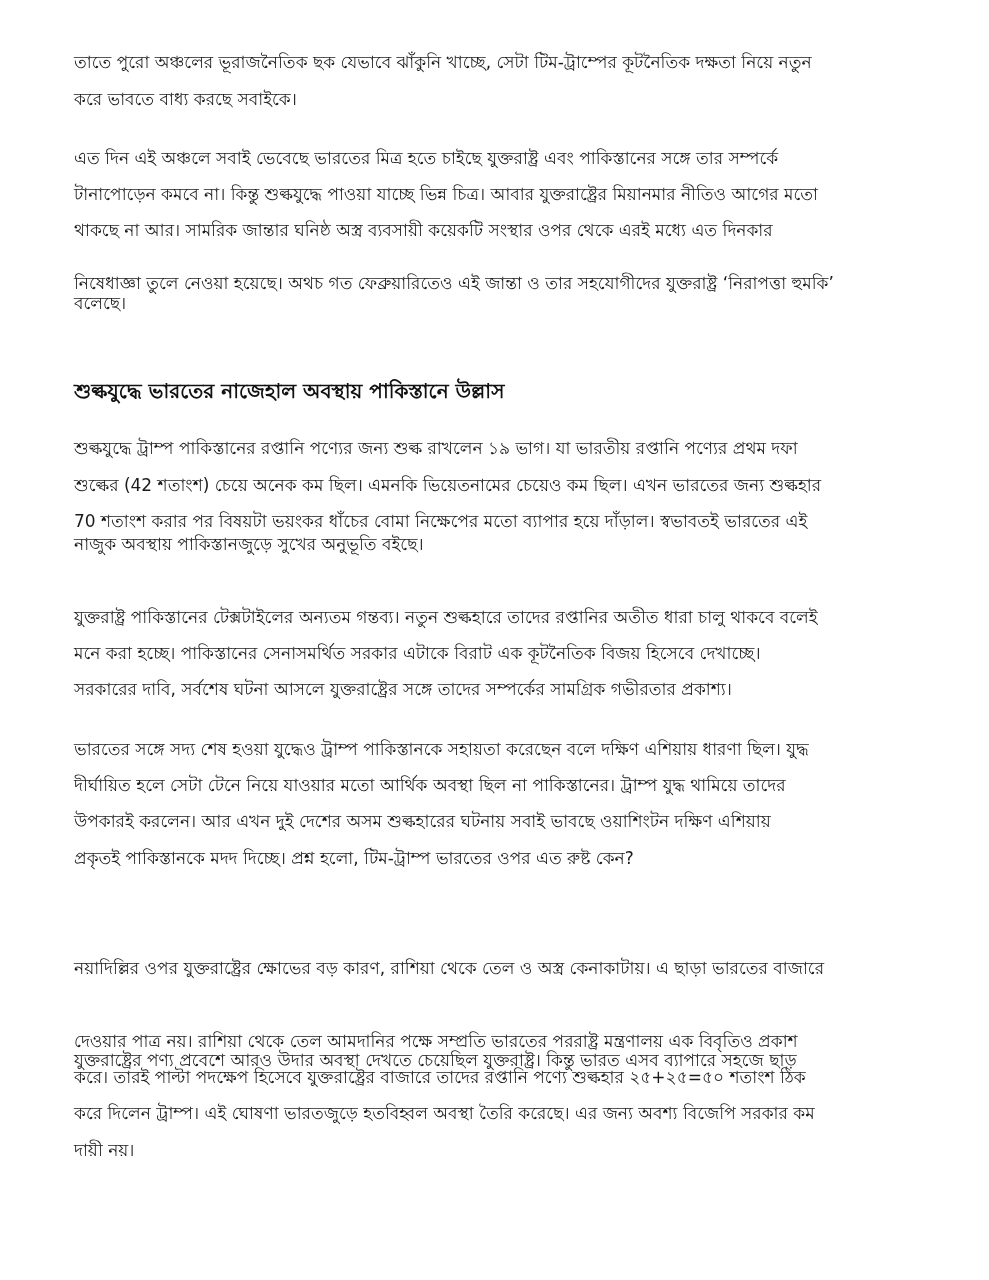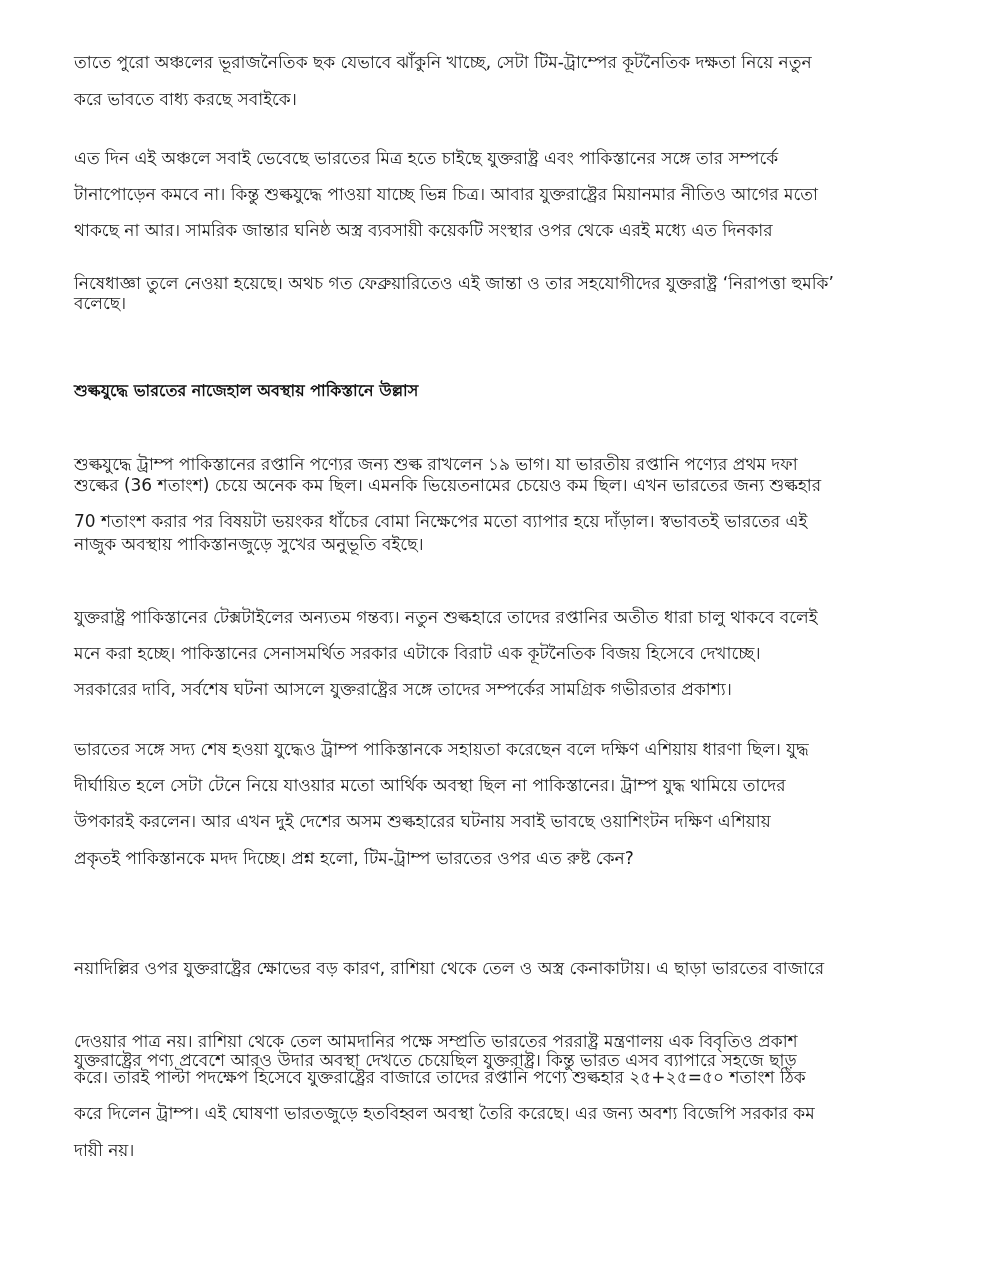--- a/index.html
+++ b/index.html
@@ -6,21 +6,21 @@
     body { width: 989px; height: 1280px; position: relative; overflow: hidden; }
     .page { position: absolute; left: 0; top: 0; width: 989px; height: 1280px; background: #ffffff; padding-left: 40px; }
     .line {
       position: absolute; left: 74px; white-space: nowrap;
       font-family: "DejaVu Sans", "Liberation Sans", sans-serif;
       font-size: 17px; color: #1a1a1a; line-height: 24px;
     }
     .heading {
       position: absolute; left: 74px; white-space: nowrap;
       font-family: "DejaVu Sans", "Liberation Sans", sans-serif;
-      font-size: 16px; font-weight: bold; color: #111111; line-height: 30px;
+      font-size: 20px; font-weight: bold; color: #111111; line-height: 30px;
     }
   </style>
 </head>
 <body>
 
 <div class="page">
 
   <div>
     <div class="line" style="top:50px">তাতে পুরো অঞ্চলের ভূরাজনৈতিক ছক যেভাবে ঝাঁকুনি খাচ্ছে, সেটা টিম-ট্রাম্পের কূটনৈতিক দক্ষতা নিয়ে নতুন</div>
     <div class="line" style="top:87px">করে ভাবতে বাধ্য করছে সবাইকে।</div>
@@ -30,22 +30,22 @@
     <div class="line" style="top:146px">এত দিন এই অঞ্চলে সবাই ভেবেছে ভারতের মিত্র হতে চাইছে যুক্তরাষ্ট্র এবং পাকিস্তানের সঙ্গে তার সম্পর্কে</div>
     <div class="line" style="top:182px">টানাপোড়েন কমবে না। কিন্তু শুল্কযুদ্ধে পাওয়া যাচ্ছে ভিন্ন চিত্র। আবার যুক্তরাষ্ট্রের মিয়ানমার নীতিও আগের মতো</div>
     <div class="line" style="top:218px">থাকছে না আর। সামরিক জান্তার ঘনিষ্ঠ অস্ত্র ব্যবসায়ী কয়েকটি সংস্থার ওপর থেকে এরই মধ্যে এত দিনকার</div>
     <div class="line" style="top:271px">নিষেধাজ্ঞা তুলে নেওয়া হয়েছে। অথচ গত ফেব্রুয়ারিতেও এই জান্তা ও তার সহযোগীদের যুক্তরাষ্ট্র ‘নিরাপত্তা হুমকি’</div>
     <div class="line" style="top:291px">বলেছে।</div>
   </div>
 
   <div class="heading" style="top:376px">শুল্কযুদ্ধে ভারতের নাজেহাল অবস্থায় পাকিস্তানে উল্লাস</div>
 
   <div>
-    <div class="line" style="top:452px">শুল্কযুদ্ধে ট্রাম্প পাকিস্তানের রপ্তানি পণ্যের জন্য শুল্ক রাখলেন ১৯ ভাগ। যা ভারতীয় রপ্তানি পণ্যের প্রথম দফা</div>
-    <div class="line" style="top:473px">শুল্কের (36 শতাংশ) চেয়ে অনেক কম ছিল। এমনকি ভিয়েতনামের চেয়েও কম ছিল। এখন ভারতের জন্য শুল্কহার</div>
+    <div class="line" style="top:436px">শুল্কযুদ্ধে ট্রাম্প পাকিস্তানের রপ্তানি পণ্যের জন্য শুল্ক রাখলেন ১৯ ভাগ। যা ভারতীয় রপ্তানি পণ্যের প্রথম দফা</div>
+    <div class="line" style="top:473px">শুল্কের (42 শতাংশ) চেয়ে অনেক কম ছিল। এমনকি ভিয়েতনামের চেয়েও কম ছিল। এখন ভারতের জন্য শুল্কহার</div>
     <div class="line" style="top:509px">70 শতাংশ করার পর বিষয়টা ভয়ংকর ধাঁচের বোমা নিক্ষেপের মতো ব্যাপার হয়ে দাঁড়াল। স্বভাবতই ভারতের এই</div>
     <div class="line" style="top:532px">নাজুক অবস্থায় পাকিস্তানজুড়ে সুখের অনুভূতি বইছে।</div>
   </div>
 
   <div>
     <div class="line" style="top:605px">যুক্তরাষ্ট্র পাকিস্তানের টেক্সটাইলের অন্যতম গন্তব্য। নতুন শুল্কহারে তাদের রপ্তানির অতীত ধারা চালু থাকবে বলেই</div>
     <div class="line" style="top:641px">মনে করা হচ্ছে। পাকিস্তানের সেনাসমর্থিত সরকার এটাকে বিরাট এক কূটনৈতিক বিজয় হিসেবে দেখাচ্ছে।</div>
     <div class="line" style="top:677px">সরকারের দাবি, সর্বশেষ ঘটনা আসলে যুক্তরাষ্ট্রের সঙ্গে তাদের সম্পর্কের সামগ্রিক গভীরতার প্রকাশ্য।</div>
   </div>
 

